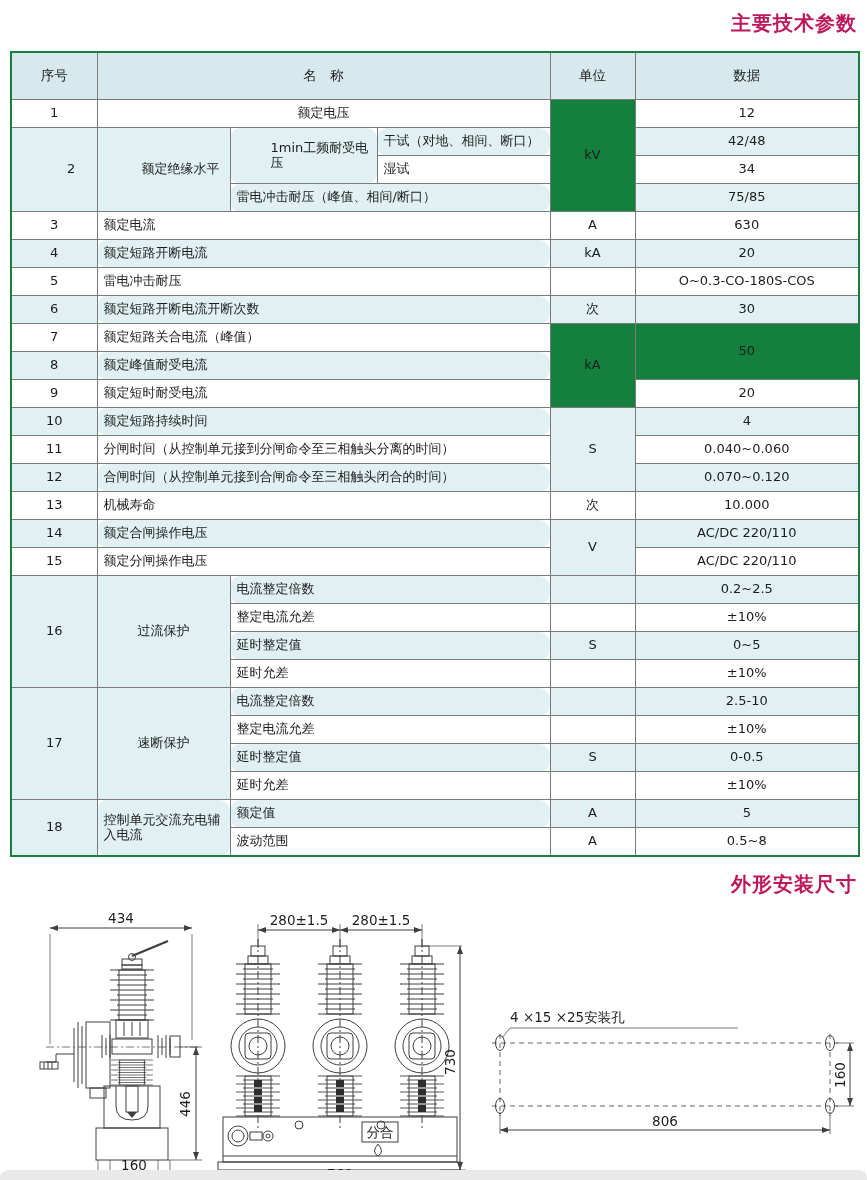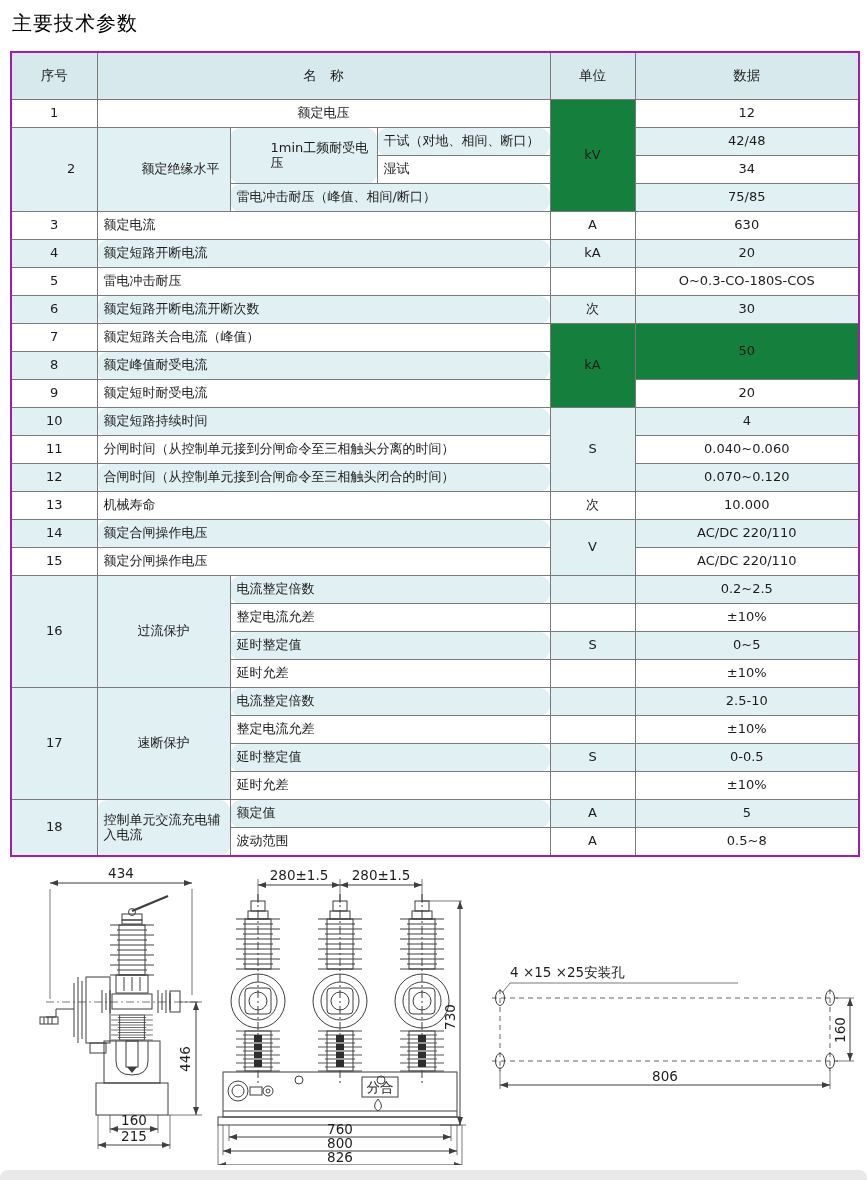--- a/index.html
+++ b/index.html
@@ -3,27 +3,27 @@
 <meta charset="utf-8">
 <style>
   html,body{margin:0;padding:0;}
   body{
     width:867px;height:1180px;position:relative;overflow:hidden;
     background:#ffffff;color:#1c1c1c;
     font-family:"DejaVu Sans","Liberation Sans",sans-serif;
   }
   .page{padding:8px 10px 0 10px;}
   h1.sec-title{
-    font-size:20px;font-weight:normal;color:#000000;
-    margin:2px 0 14px 2px;letter-spacing:1px;
+    font-size:20px;font-weight:bold;color:#be185d;
+    margin:2px 0 14px 2px;letter-spacing:1px;text-align:right;
   }
   h1.sec-title.second{margin:14px 0 6px 2px;}
   table.spec{
     border-collapse:collapse;table-layout:fixed;width:848px;
-    border:2px solid #a21caf;
+    border:2px solid #15803d;
   }
   table.spec td{
     border:1px solid #7a7a7a;
     font-size:13px;height:27px;line-height:1.15;
     padding:0 6px;text-align:center;vertical-align:middle;
     overflow:hidden;
   }
   table.spec thead td{height:46px;background:#d7e9ec;font-size:13.5px;}
   table.spec tr.alt td{background:#e1f0f2;}
   table.spec td.cw{background:#15803d;}
@@ -211,20 +211,21 @@
         <td>5</td>
       </tr>
       <tr>
         <td colspan="2" class="tl">波动范围</td>
         <td>A</td>
         <td>0.5~8</td>
       </tr>
     </tbody>
   </table>
 
+  <h1 class="sec-title second">外形安装尺寸</h1>
 
   <svg class="drawings" width="847" height="306" viewBox="0 0 847 306" stroke="#3f3f3f" stroke-width="1" fill="none">
     <defs>
       <marker id="ae" markerWidth="9" markerHeight="7" refX="8" refY="3" orient="auto">
         <path d="M0,0 L8,3 L0,6 z" fill="#3f3f3f" stroke="none"></path>
       </marker>
       <marker id="as" markerWidth="9" markerHeight="7" refX="0" refY="3" orient="auto">
         <path d="M8,0 L0,3 L8,6 z" fill="#3f3f3f" stroke="none"></path>
       </marker>
       <g id="ribs6">

